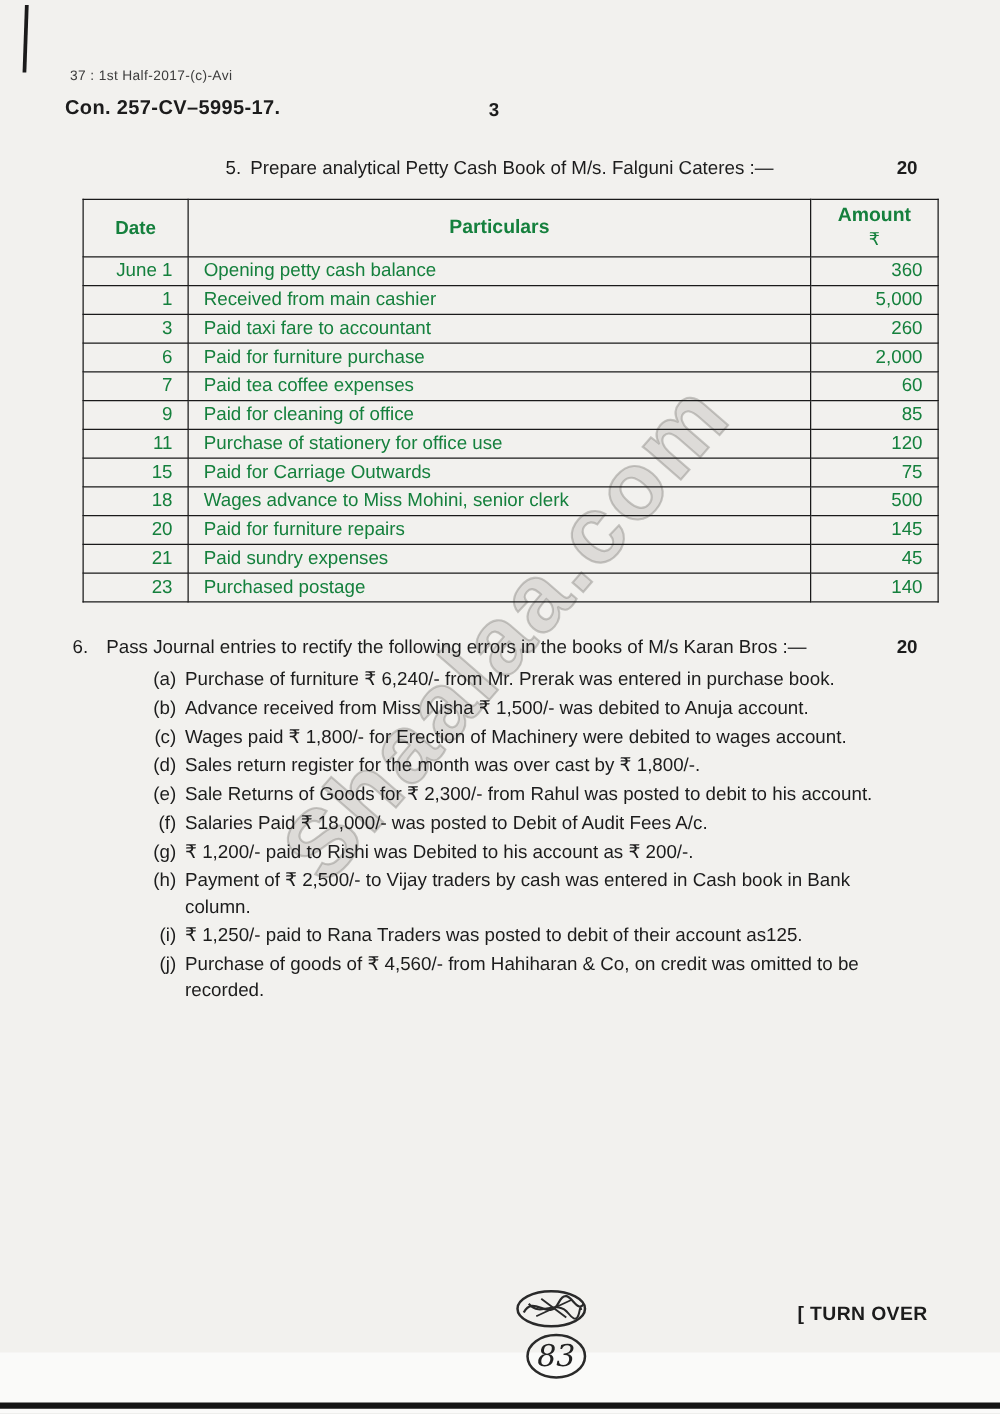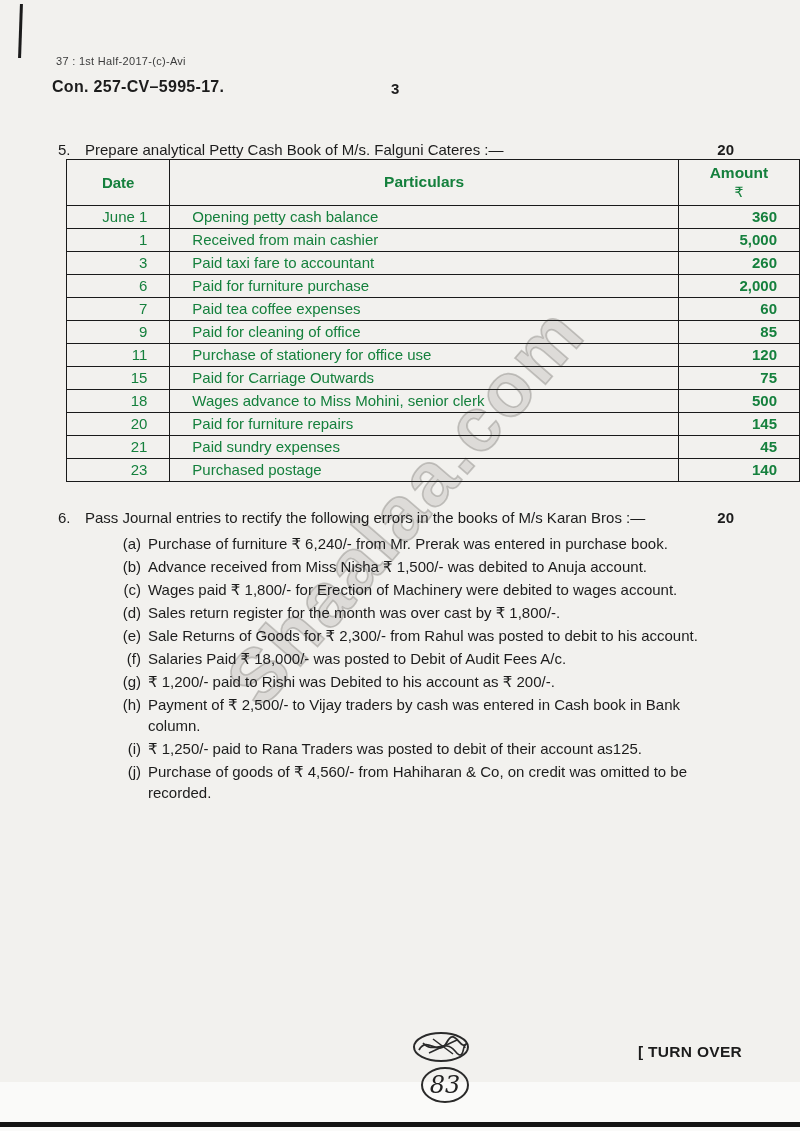--- a/index.html
+++ b/index.html
@@ -7,35 +7,35 @@
   .paper{position:relative;width:800px;height:1131px;margin:0 auto;background:#f2f1ee;color:#1c1c1c;overflow:hidden;}
   .edge-line{position:absolute;left:19px;top:4px;width:3px;height:54px;background:#1b1b1b;transform:rotate(2deg);}
   .footer-strip{position:absolute;left:0;top:1082px;width:100%;height:49px;background:#fafaf9;}
   .watermark{position:absolute;left:85px;top:462px;width:640px;text-align:center;font-weight:bold;font-size:76px;
     letter-spacing:3px;color:rgba(160,157,152,0.25);-webkit-text-stroke:1.7px rgba(145,142,137,0.48);
     transform:rotate(-49deg);pointer-events:none;white-space:nowrap;}
   .scan-code{position:absolute;left:56px;top:55px;font-size:11px;color:#3c3c3c;letter-spacing:0.3px;}
   .paper-code{position:absolute;left:52px;top:78px;font-size:16px;font-weight:bold;letter-spacing:0.3px;}
   .page-number{position:absolute;left:391px;top:80px;font-size:15px;font-weight:bold;}
   .q-row{position:absolute;left:58px;width:676px;font-size:15px;}
-  .q5-row{top:141px;}
+  .q5-row{top:126px;text-align:center;}
   .q6-row{top:509px;}
   .q-num{display:inline-block;width:27px;}
   .q-marks{position:absolute;right:0;top:0;font-weight:bold;}
   .petty-table{position:absolute;left:66px;top:159px;border-collapse:collapse;font-size:15px;color:#15803d;}
   .petty-table th,.petty-table td{border:1.6px solid #1a1a1a;}
   .petty-table th{font-weight:bold;padding:3px 4px;text-align:center;}
   .h-date{width:59px;font-size:15px;}
   .h-part{width:473px;font-size:15.5px;}
   .h-amt{width:77px;font-size:15.5px;line-height:1.25;}
   .h-amt .rupee{font-weight:normal;font-size:14px;}
-  .petty-table td{height:22px;padding:0 22px;}
+  .petty-table td{height:22px;padding:0 12px;}
   .c-date{text-align:right;padding-right:7px;width:59px;}
   .c-part{text-align:left;padding-left:9px;width:473px;}
-  .c-amt{text-align:right;padding-right:8px;width:77px;font-weight:bold;}
+  .c-amt{text-align:right;padding-right:8px;width:77px;}
   .q6-items{position:absolute;left:118px;top:533px;width:612px;font-size:15px;}
   .err-item{display:flex;margin-bottom:2px;line-height:21px;}
   .err-label{flex:0 0 30px;text-align:right;padding-right:7px;box-sizing:border-box;}
   .err-text{flex:1;}
   .scribble{position:absolute;left:404px;top:1030px;}
   .turn-over{position:absolute;left:616px;top:1043px;font-size:15.5px;font-weight:bold;letter-spacing:0.3px;padding-left:22px;}
   .site-note{position:absolute;left:20px;top:1089px;font-size:17.5px;color:#131313;}
   .bottom-line{position:absolute;left:0;top:1122px;width:100%;height:5px;background:#141414;}
 </style>
 </head>

